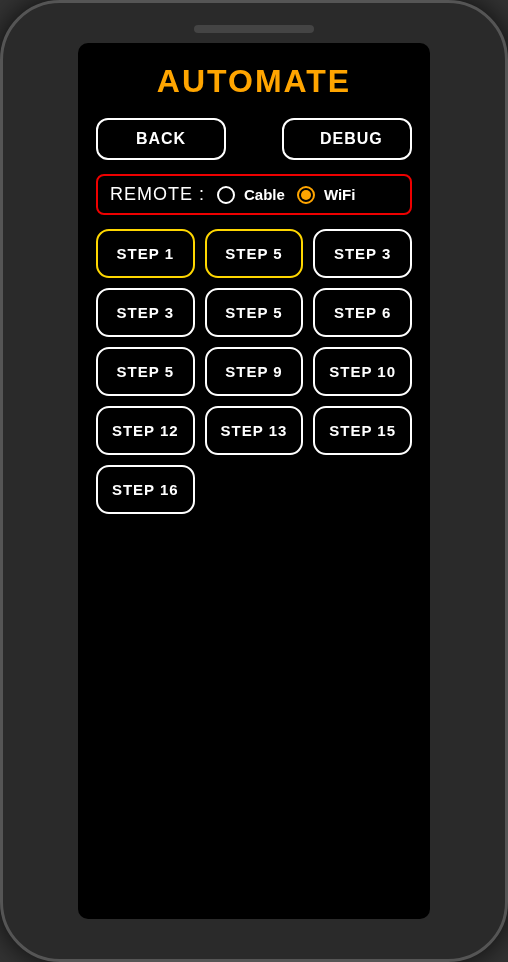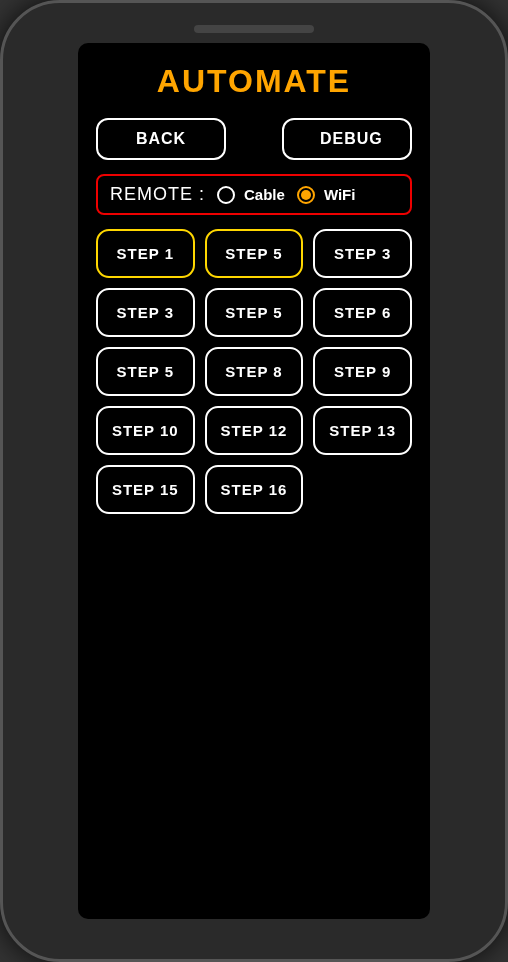--- a/index.html
+++ b/index.html
@@ -187,21 +187,20 @@
     </div>
 
     <div class="steps-grid" id="steps-grid">
     <button class="step-btn highlighted-yellow">STEP 1</button>
         <button class="step-btn highlighted-yellow">STEP 5</button>
         <button class="step-btn">STEP 3</button>
         <button class="step-btn">STEP 3</button>
         <button class="step-btn">STEP 5</button>
         <button class="step-btn">STEP 6</button>
         <button class="step-btn">STEP 5</button>
-        <button class="step-btn">STEP 8</button>
         <button class="step-btn">STEP 9</button>
         <button class="step-btn">STEP 10</button>
         <button class="step-btn">STEP 12</button>
         <button class="step-btn">STEP 13</button>
         <button class="step-btn">STEP 15</button>
         <button class="step-btn">STEP 16</button>
       </div>
 
   </div>
 </div>

